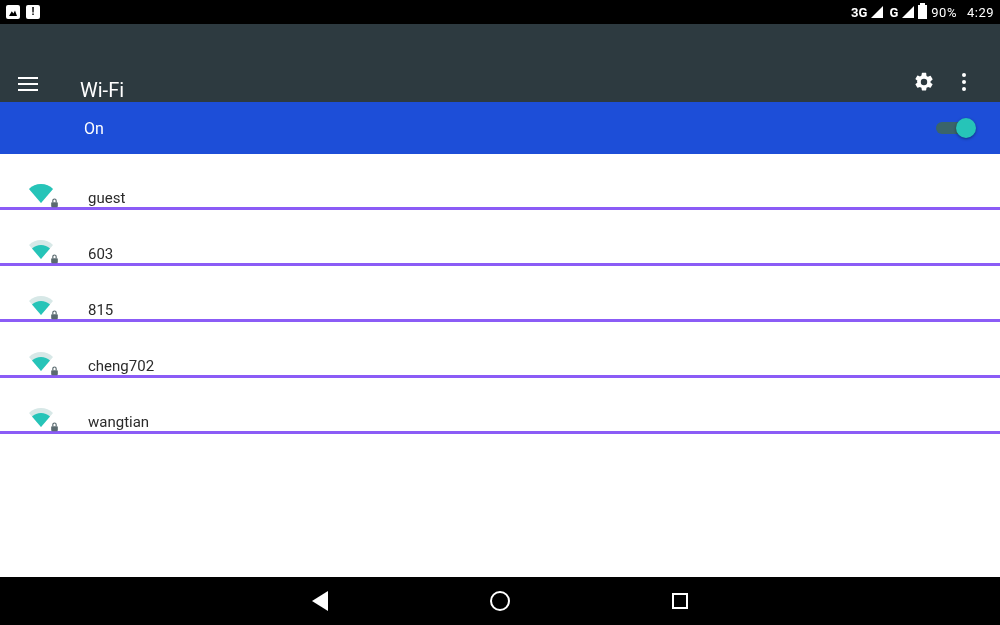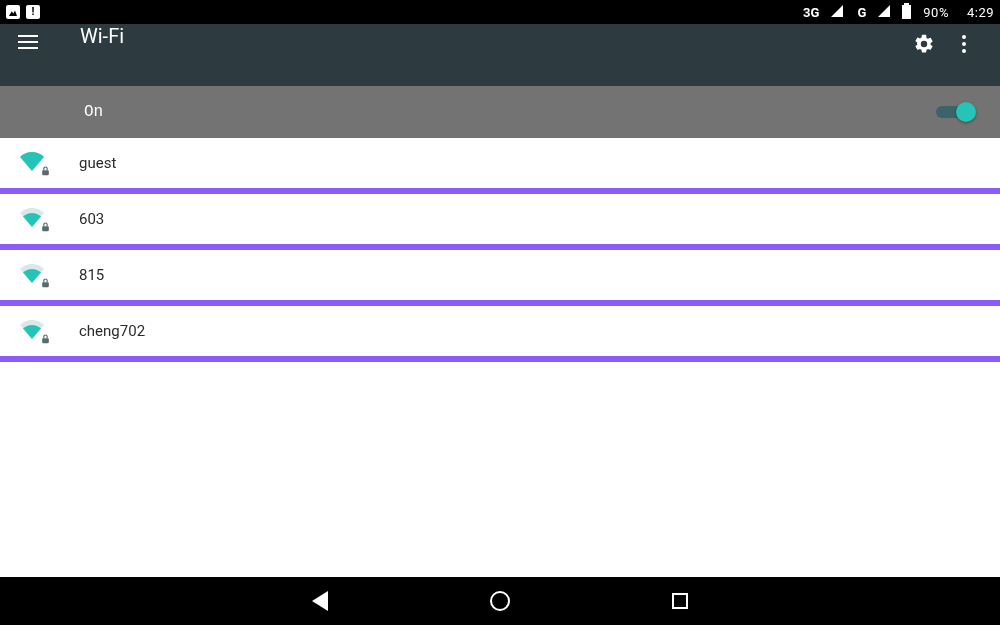--- a/index.html
+++ b/index.html
@@ -2,53 +2,53 @@
 <html><head>
 <meta charset="utf-8">
 <style>
   * { box-sizing: border-box; margin: 0; padding: 0; }
   html, body { width: 1000px; height: 625px; font-family: Roboto, "Helvetica Neue", Arial, sans-serif; background: #000; overflow: hidden; }
   .screen { width: 1000px; height: 625px; display: flex; flex-direction: column; background: #fff; }
 
   
   .statusbar { height: 24px; background: #000; color: #fff; display: flex; align-items: center; padding: 0 6px; font-size: 13px; }
   .statusbar .left { display: flex; gap: 6px; align-items: center; }
-  .statusbar .right { margin-left: auto; display: flex; gap: 12px; }
+  .statusbar .right { margin-left: auto; display: flex; gap: 4px; align-items: center; }
   .sb-img-ic { width: 14px; height: 14px; background: #fff; border-radius: 2px; position: relative; }
   .sb-img-ic::after { content:""; position:absolute; inset:3px; background:#000; clip-path: polygon(0 100%,35% 40%,55% 70%,75% 30%,100% 100%); }
   .sb-warn-ic { width: 14px; height: 14px; background:#fff; border-radius:2px; position:relative; }
   .sb-warn-ic::after { content:"!"; position:absolute; left:0; right:0; text-align:center; color:#000; font-size:11px; line-height:14px; font-weight:bold; }
   .sb-tri { width:0; height:0; border-left:12px solid transparent; border-bottom:12px solid #fff; display:inline-block; }
   .sb-batt { width: 9px; height: 14px; background:#fff; position:relative; }
   .sb-batt::before { content:""; position:absolute; top:-2px; left:2px; width:5px; height:2px; background:#fff; }
   .sb-text { font-size:13px; letter-spacing:.5px; }
   .sb-3g { font-weight:bold; font-size:13px; }
 
   
-  .appbar { height: 62px; background: #2d3a40; color: #fff; display: flex; align-items: flex-start; padding: 0 16px 0 10px; }
+  .appbar { height: 78px; background: #2d3a40; color: #fff; display: flex; align-items: flex-end; padding: 0 16px 0 10px; }
   .hamburger { width:36px; height:36px; display:flex; align-items:center; justify-content:center; cursor:pointer; }
   .hamburger-lines { width:20px; height:14px; display:flex; flex-direction:column; justify-content:space-between; }
   .hamburger-lines span { display:block; height:2px; background:#fff; }
   .appbar-title { margin-left: 34px; font-size: 20px; font-weight: 400; }
   .appbar-spacer { flex:1; }
   .gear, .kebab { width:40px; height:40px; display:flex; align-items:center; justify-content:center; cursor:pointer; }
   .gear svg { width:22px; height:22px; fill:#fff; }
   .kebab-dots { display:flex; flex-direction:column; gap:3px; }
   .kebab-dots span { width:4px; height:4px; background:#fff; border-radius:50%; }
 
   
-  .togglerow { height: 52px; background:#737373; color:#fff; display:flex; align-items:center; padding: 0 24px 0 84px; font-family: Liberation Mono, monospace; }
+  .togglerow { height: 52px; background:#1d4ed8; color:#fff; display:flex; align-items:center; padding: 0 24px 0 84px; }
   .toggle-label { font-size:16px; }
   .switch { margin-left:auto; width:40px; height:20px; position:relative; cursor:pointer; }
   .switch-track { position:absolute; top:4px; left:0; width:36px; height:12px; background:#3a646a; border-radius:6px; }
   .switch-thumb { position:absolute; top:0; right:0; width:20px; height:20px; background:#26c4b8; border-radius:50%; box-shadow:0 1px 3px rgba(0,0,0,.4); }
 
   
   .list { flex:1; background:#fff; overflow-y:hidden; }
-  .wifi-item { height:56px; display:flex; align-items:center; padding-left:19px; border-bottom:6px solid #8b5cf6; cursor:pointer; }
+  .wifi-item { height:56px; display:flex; align-items:flex-end; padding-left:28px; border-bottom:3px solid #8b5cf6; cursor:pointer; }
   .wifi-item:first-child { border-top:none; }
   .wifi-icon { width:28px; height:24px; position:relative; flex-shrink:0; }
   .wifi-arc { position:absolute; left:0; bottom:2px; width:26px; height:26px; }
   .wifi-lock { position:absolute; right:-3px; bottom:-1px; width:9px; height:10px; }
   .wifi-name { margin-left:32px; font-size:15px; color:#2b2b2b; }
 
   
   .navbar { height:48px; background:#000; display:flex; align-items:center; justify-content:center; gap:140px; }
   .nav-btn { width:40px; height:40px; display:flex; align-items:center; justify-content:center; cursor:pointer; }
   .nav-back { width:0; height:0; border-top:10px solid transparent; border-bottom:10px solid transparent; border-right:16px solid #fff; }
@@ -154,20 +154,33 @@
             <path d="M13 24 L1 10 A17 17 0 0 1 25 10 Z" fill="#d7e8e7"></path>
             <path d="M13 24 L4 13.5 A13 13 0 0 1 22 13.5 Z" fill="#26c4b8"></path>
           </svg>
           <svg class="wifi-lock" viewBox="0 0 10 12">
             <rect x="1" y="5" width="8" height="6" rx="1" fill="#5a6a6f"></rect>
             <path d="M3 5 V3.2 a2 2 0 0 1 4 0 V5" fill="none" stroke="#5a6a6f" stroke-width="1.4"></path>
           </svg>
         </div>
     <div class="wifi-name">cheng702</div>
   </div>
+      <div class="wifi-item">
+    <div class="wifi-icon">
+          <svg class="wifi-arc" viewBox="0 0 26 26">
+            <path d="M13 24 L1 10 A17 17 0 0 1 25 10 Z" fill="#d7e8e7"></path>
+            <path d="M13 24 L4 13.5 A13 13 0 0 1 22 13.5 Z" fill="#26c4b8"></path>
+          </svg>
+          <svg class="wifi-lock" viewBox="0 0 10 12">
+            <rect x="1" y="5" width="8" height="6" rx="1" fill="#5a6a6f"></rect>
+            <path d="M3 5 V3.2 a2 2 0 0 1 4 0 V5" fill="none" stroke="#5a6a6f" stroke-width="1.4"></path>
+          </svg>
+        </div>
+    <div class="wifi-name">wangtian</div>
+  </div>
     </div>
 
   <div class="navbar">
     <div class="nav-btn">
       <div class="nav-back"></div>
     </div>
     <div class="nav-btn">
       <div class="nav-home"></div>
     </div>
     <div class="nav-btn">

